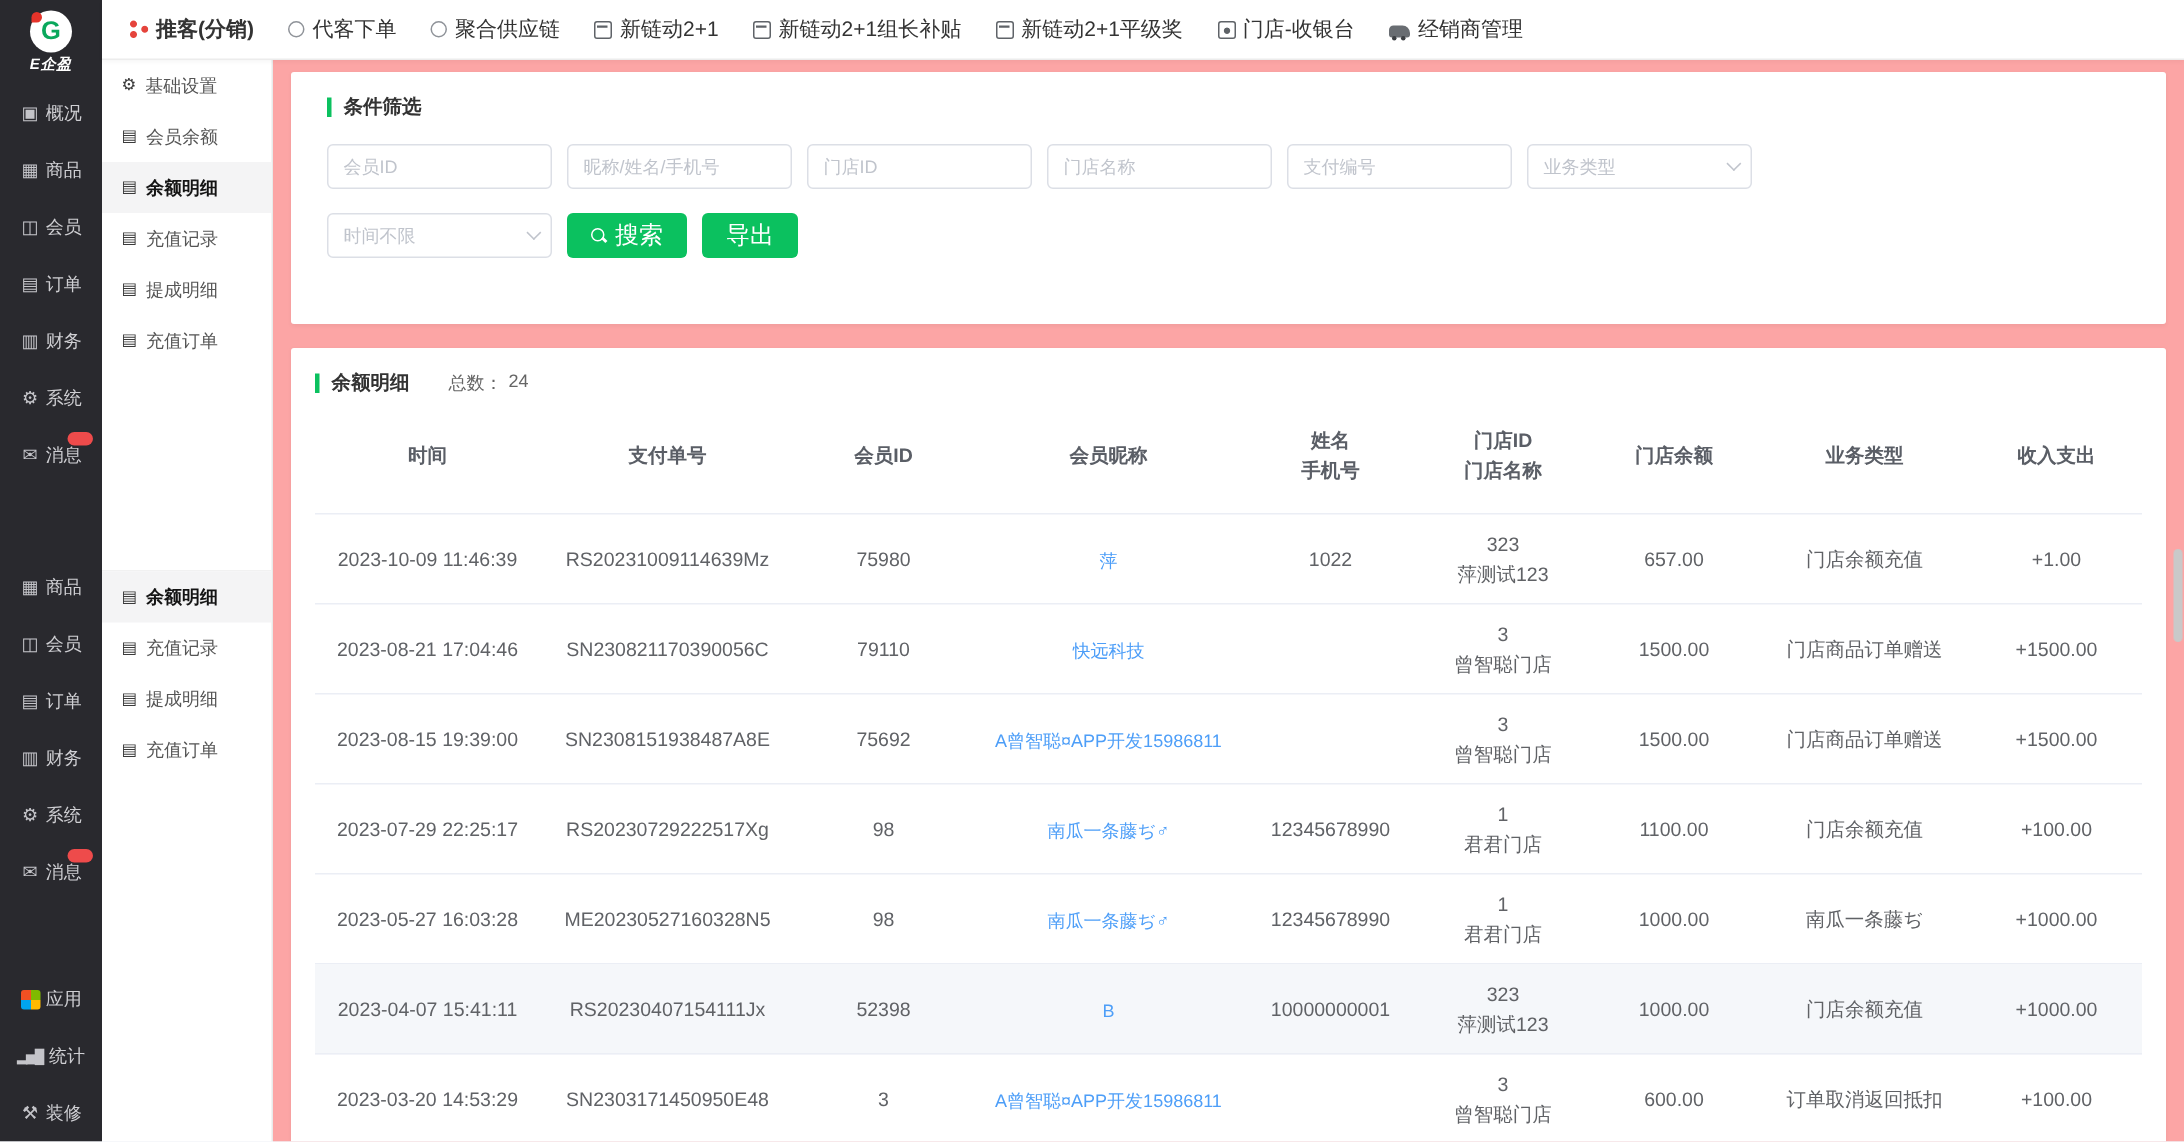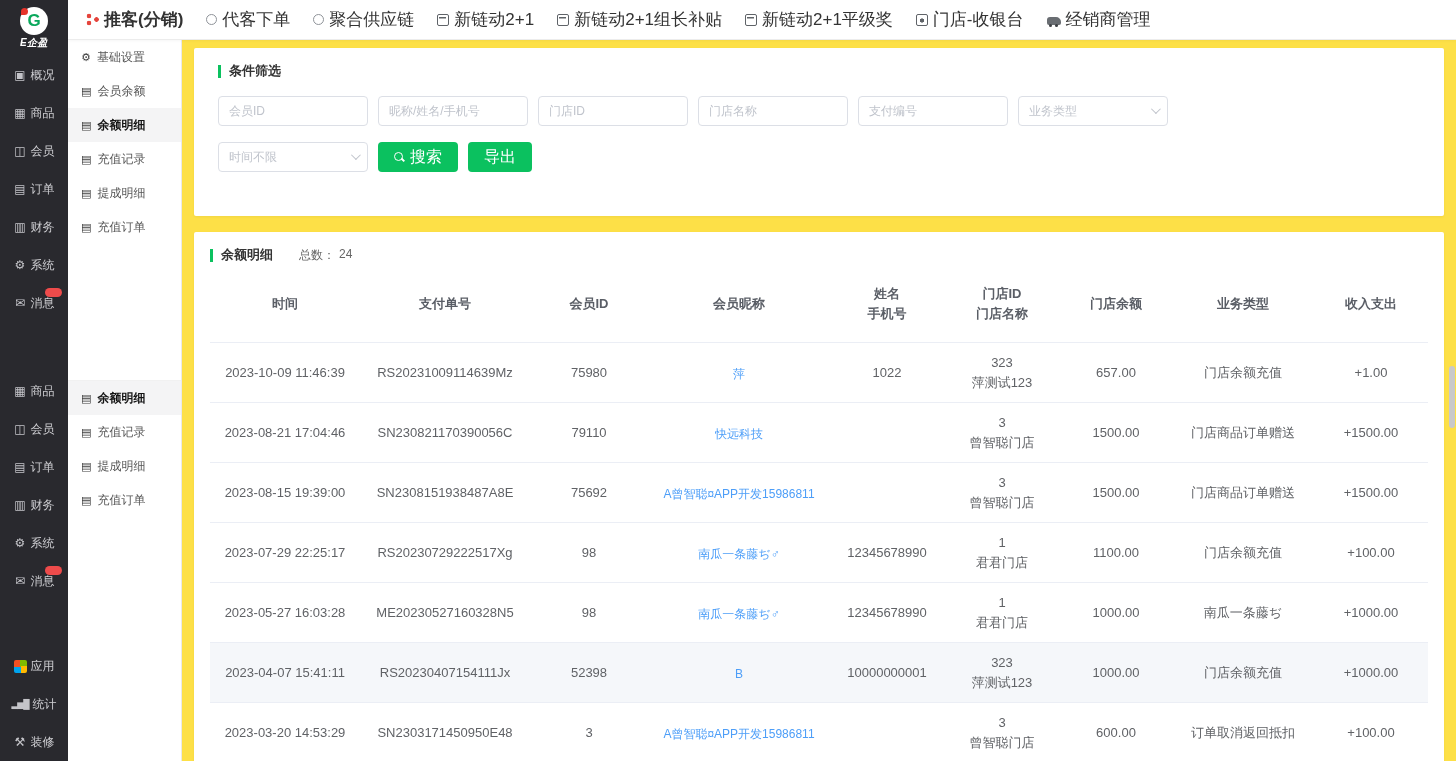--- a/index.html
+++ b/index.html
@@ -26,21 +26,21 @@
   .badge[data-on="true"]{display:block}
 
   
   .right-col{flex:1;display:flex;flex-direction:column;min-width:0}
 
   
   .topnav{height:40px;flex:none;background:#fff;display:flex;align-items:center;padding:0 18px;gap:23px;
     border-bottom:1px solid #ececec;box-shadow:0 1px 3px rgba(0,0,0,.04);position:relative;z-index:5}
   .tn-item{display:flex;align-items:center;gap:5px;cursor:pointer;white-space:nowrap}
   .tn-item[data-active="true"] .tn-label{font-weight:bold}
-  .tn-label{font-size:17px;color:#333}
+  .tn-label{font-size:14px;color:#333}
   .tn-ico{display:inline-block;flex:none}
   [data-icon="share-icon"]{width:13px;height:13px;
     background:radial-gradient(circle at 3px 3px,#e5443c 2px,transparent 2.6px),
                radial-gradient(circle at 3px 10px,#e5443c 2px,transparent 2.6px),
                radial-gradient(circle at 10.5px 6.5px,#e5443c 2px,transparent 2.6px)}
   [data-icon="ring-icon"]{width:11px;height:11px;border:1.5px solid #8f9399;border-radius:50%}
   [data-icon="panel-icon"]{width:12px;height:12px;border:1.5px solid #5f6368;border-radius:2px;
     background:linear-gradient(#5f6368,#5f6368) no-repeat 1px 2px/7px 1.5px}
   [data-icon="cashier-icon"]{width:12px;height:12px;border:1.5px solid #5f6368;border-radius:2px;
     background:radial-gradient(circle at 50% 55%,#5f6368 1.8px,transparent 2.4px)}
@@ -57,21 +57,21 @@
   .below{flex:1;display:flex;min-height:0}
 
   
   .submenu{width:114px;flex:none;background:#fff;border-right:1px solid #e9e9e9;overflow:hidden}
   .sub-group.g2{margin-top:136px;border-top:1px solid #f1f1f1}
   .sub-item{height:34px;display:flex;align-items:center;gap:6px;padding-left:13px;font-size:12px;color:#555;cursor:pointer}
   .sub-item .glyph{font-size:11px;color:#3a3a3a;line-height:1}
   .sub-item[data-active="true"]{background:#f4f4f5;color:#141414;font-weight:bold}
 
   
-  .content{flex:1;min-width:0;background:#fde047;padding:8px 12px;overflow:hidden;display:flex;flex-direction:column}
+  .content{flex:1;min-width:0;background:#fca5a5;padding:8px 12px;overflow:hidden;display:flex;flex-direction:column}
   .card{background:#fff;border-radius:2px;box-shadow:0 1px 3px rgba(0,0,0,.05)}
   .card-title{display:flex;align-items:center;gap:8px;font-size:13px;font-weight:bold;color:#333}
   .bar{width:3px;height:13px;background:#0bc15f;flex:none}
 
   .filter-card{padding:14px 24px 44px}
   .f-row{display:flex;gap:10px;margin-top:16px}
   .f-row.r2{}
   .f-input{width:150px;height:30px;border:1px solid #dcdfe6;border-radius:4px;padding:0 10px;font-size:12px;color:#333;outline:none;background:#fff}
   .f-input::placeholder{color:#c0c4cc}
   .select{width:150px;height:30px;border:1px solid #dcdfe6;border-radius:4px;padding:0 22px 0 10px;font-size:12px;

